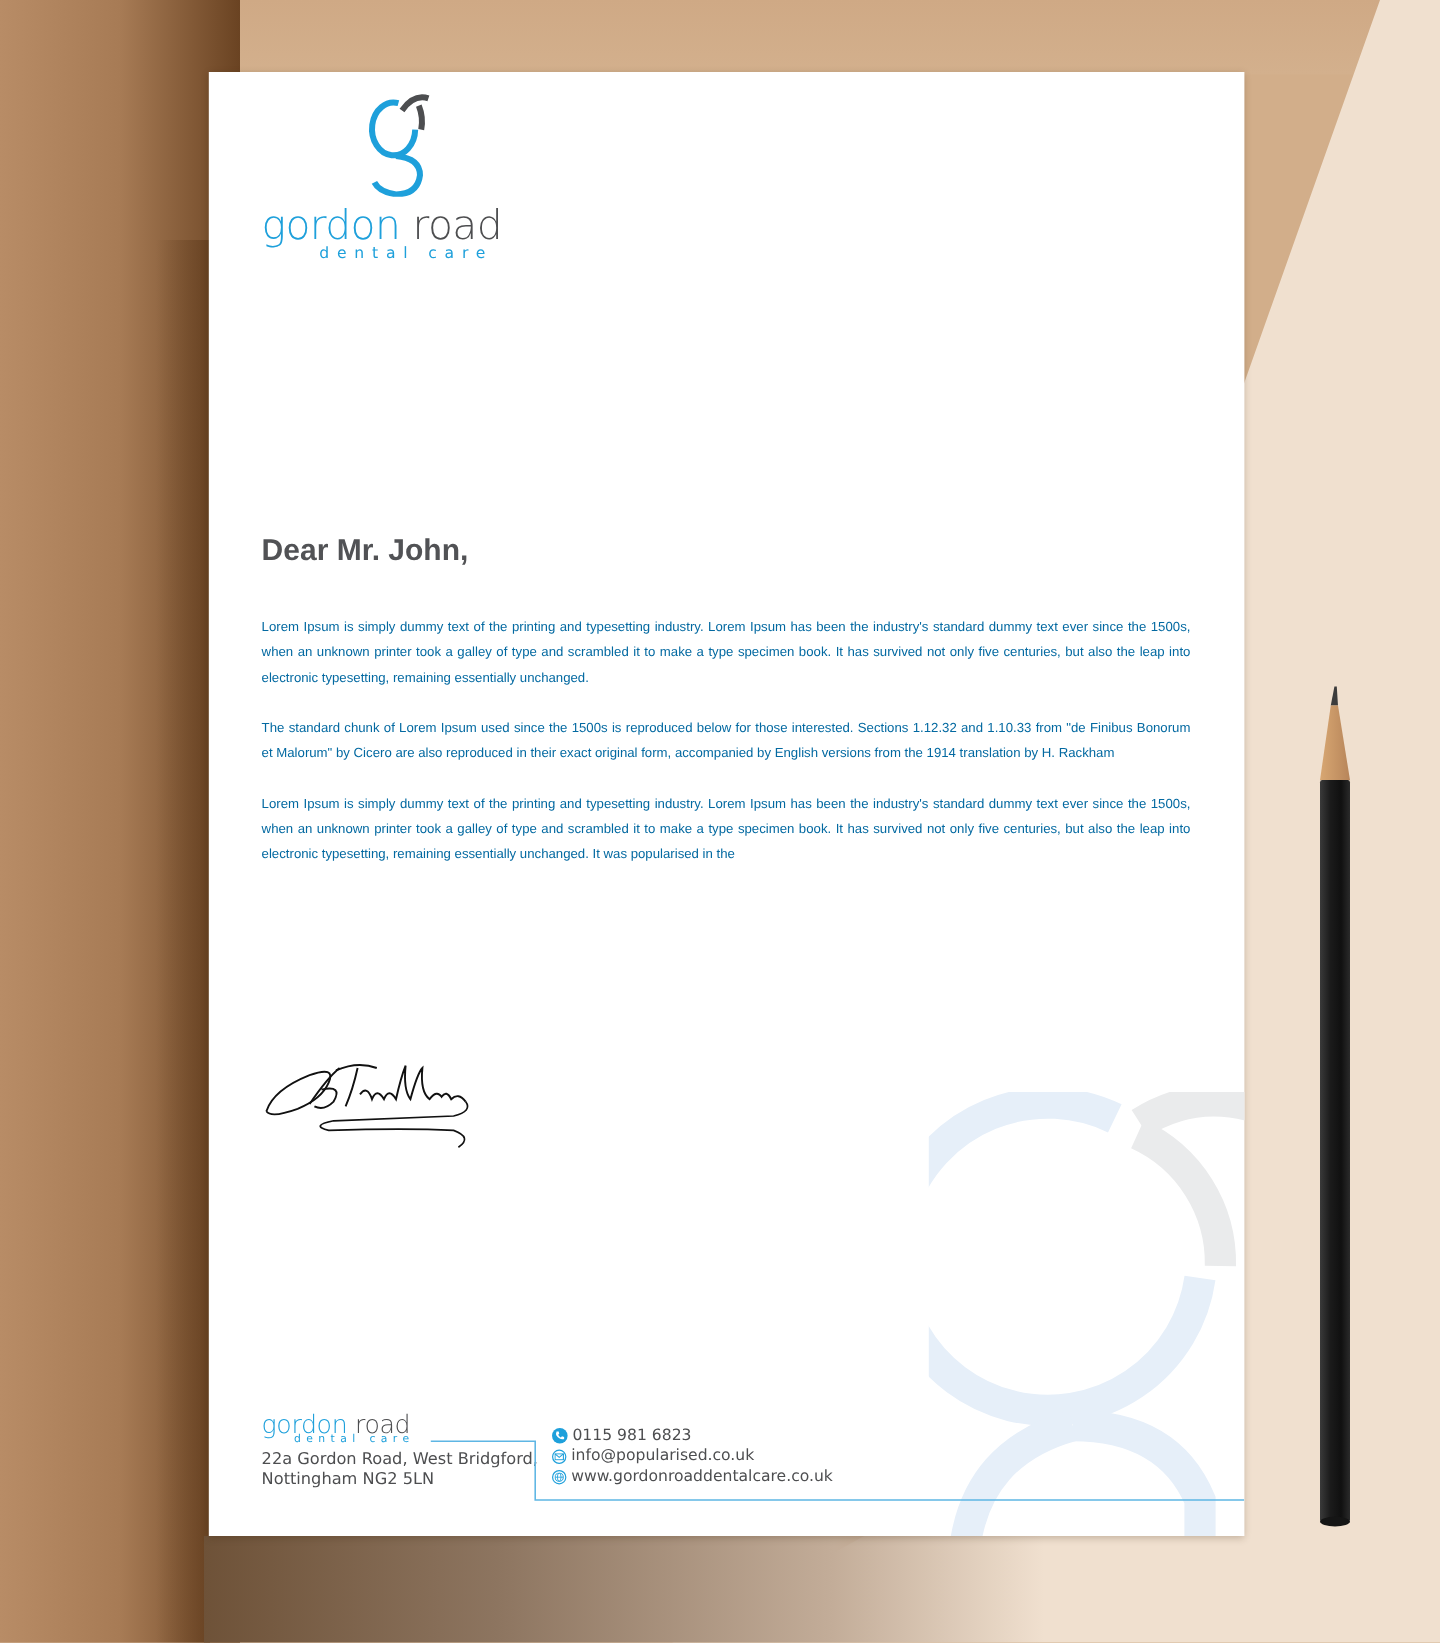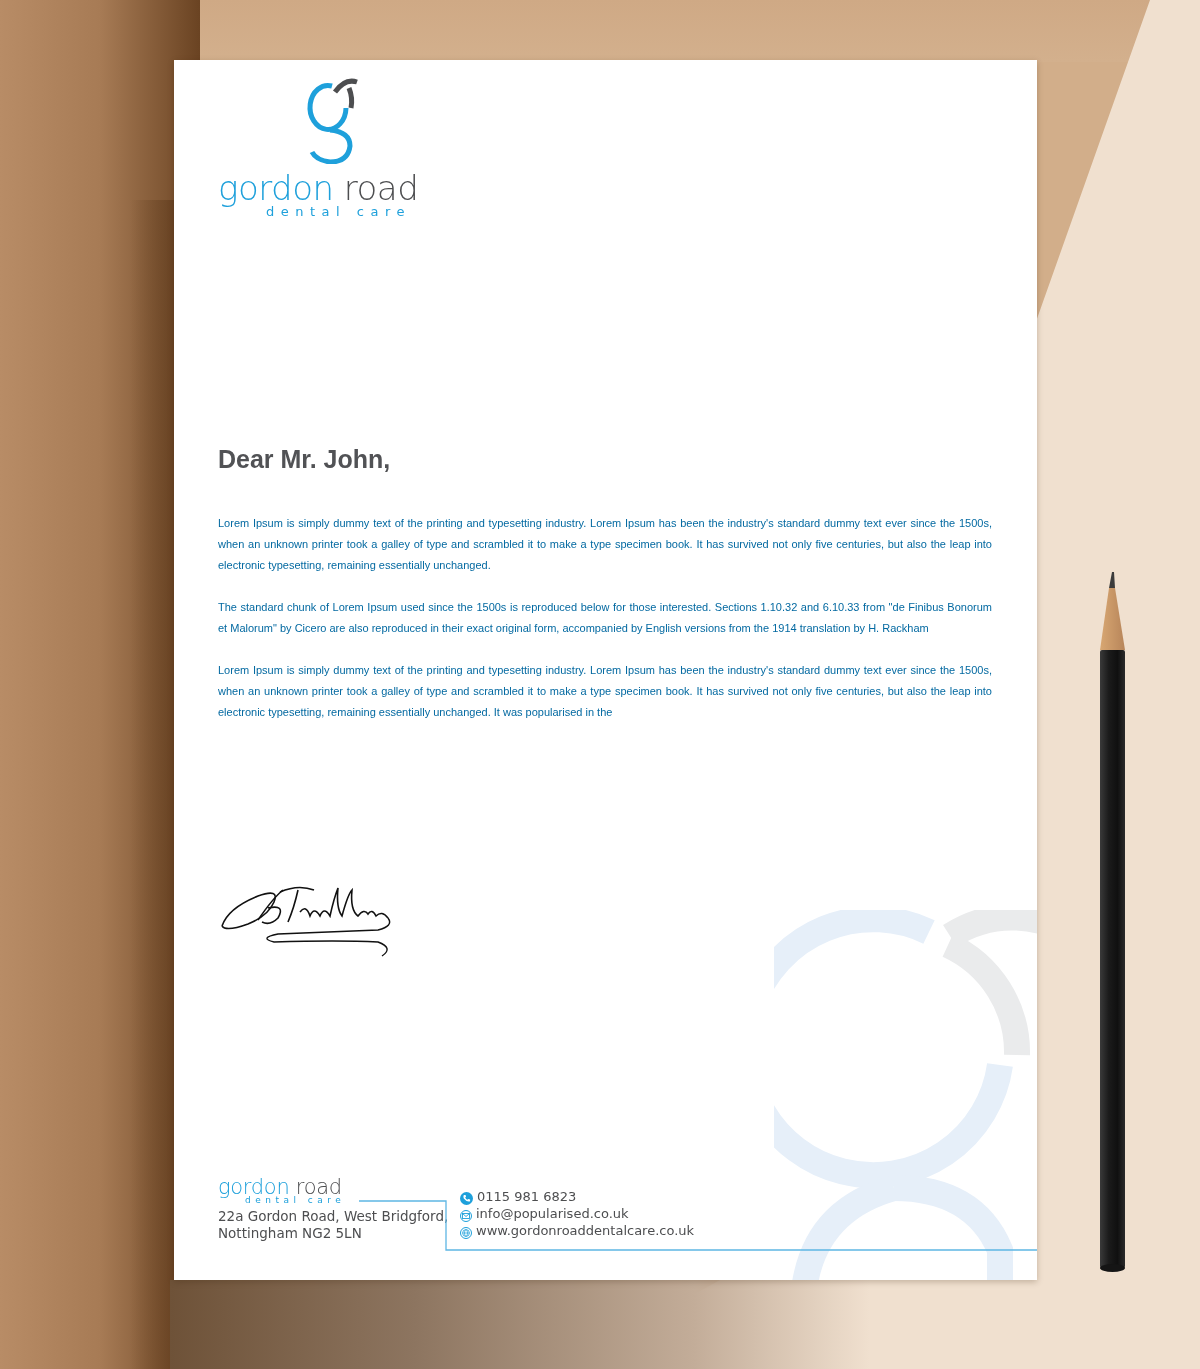--- a/index.html
+++ b/index.html
@@ -78,21 +78,21 @@
     }
     .address {
       position: absolute; left: 44px; top: 1148px; font-size: 13.5px; line-height: 17px; color: #4d4e50;
       font-family: "DejaVu Sans", sans-serif;
     }
     .footer-line { position: absolute; left: 0; top: 0; width: 863px; height: 1220px; pointer-events: none; }
     .contacts {
       position: absolute; left: 286px; top: 1128px; font-size: 13px; line-height: 17px; color: #4d4e50;
       font-family: "DejaVu Sans", sans-serif;
     }
-    .contact-row { display: flex; align-items: flex-end; gap: 4px; white-space: nowrap; }
+    .contact-row { display: flex; align-items: center; gap: 4px; white-space: nowrap; }
     .contact-icon {
       width: 13px; height: 13px; border-radius: 50%; display: inline-flex; align-items: center; justify-content: center;
     }
 
     .pencil { position: absolute; left: 1095px; top: 570px; width: 35px; height: 710px; }
   </style>
 </head>
 <body>
 
 <div class="bg">
@@ -122,21 +122,21 @@
     </svg>
     <div class="logo-word">
       <span class="blue">gordon</span><span class="gray"> road</span>
     </div>
     <div class="logo-sub">dental care</div>
   </div>
 
   <div class="salutation">Dear Mr. John,</div>
   <div class="body-text">
     <p>Lorem Ipsum is simply dummy text of the printing and typesetting industry. Lorem Ipsum has been the industry's standard dummy text ever since the 1500s, when an unknown printer took a galley of type and scrambled it to make a type specimen book. It has survived not only five centuries, but also the leap into electronic typesetting, remaining essentially unchanged.</p>
-    <p>The standard chunk of Lorem Ipsum used since the 1500s is reproduced below for those interested. Sections 1.10.32 and 6.10.33 from "de Finibus Bonorum et Malorum" by Cicero are also reproduced in their exact original form, accompanied by English versions from the 1914 translation by H. Rackham</p>
+    <p>The standard chunk of Lorem Ipsum used since the 1500s is reproduced below for those interested. Sections 1.12.32 and 1.10.33 from "de Finibus Bonorum et Malorum" by Cicero are also reproduced in their exact original form, accompanied by English versions from the 1914 translation by H. Rackham</p>
     <p>Lorem Ipsum is simply dummy text of the printing and typesetting industry. Lorem Ipsum has been the industry's standard dummy text ever since the 1500s, when an unknown printer took a galley of type and scrambled it to make a type specimen book. It has survived not only five centuries, but also the leap into electronic typesetting, remaining essentially unchanged. It was popularised in the</p>
   </div>
 
   <svg class="signature" viewBox="0 0 180 90">
     <path d="M 4 58 Q 10 40 40 28 Q 62 20 56 34 Q 50 48 30 56 Q 8 64 4 58" fill="none" stroke="#111" stroke-width="1.6"></path>
     <path d="M 40 52 Q 55 30 65 22 M 50 40 Q 68 36 60 50 Q 52 58 44 54" fill="none" stroke="#111" stroke-width="1.6"></path>
     <path d="M 62 24 Q 80 16 96 22 M 80 22 Q 76 40 70 54" fill="none" stroke="#111" stroke-width="1.6"></path>
     <path d="M 82 44 Q 88 36 92 48 Q 96 38 102 48 Q 106 38 112 48 Q 116 30 120 20 Q 118 40 124 48 Q 130 26 134 22 Q 132 42 140 48 Q 146 40 150 46 Q 154 40 158 48 Q 164 42 170 50" fill="none" stroke="#111" stroke-width="1.6"></path>
     <path d="M 170 50 Q 176 58 160 62 Q 110 64 60 66 Q 40 70 56 74 Q 120 72 160 74 Q 176 80 164 88" fill="none" stroke="#111" stroke-width="1.4"></path>
   </svg>

